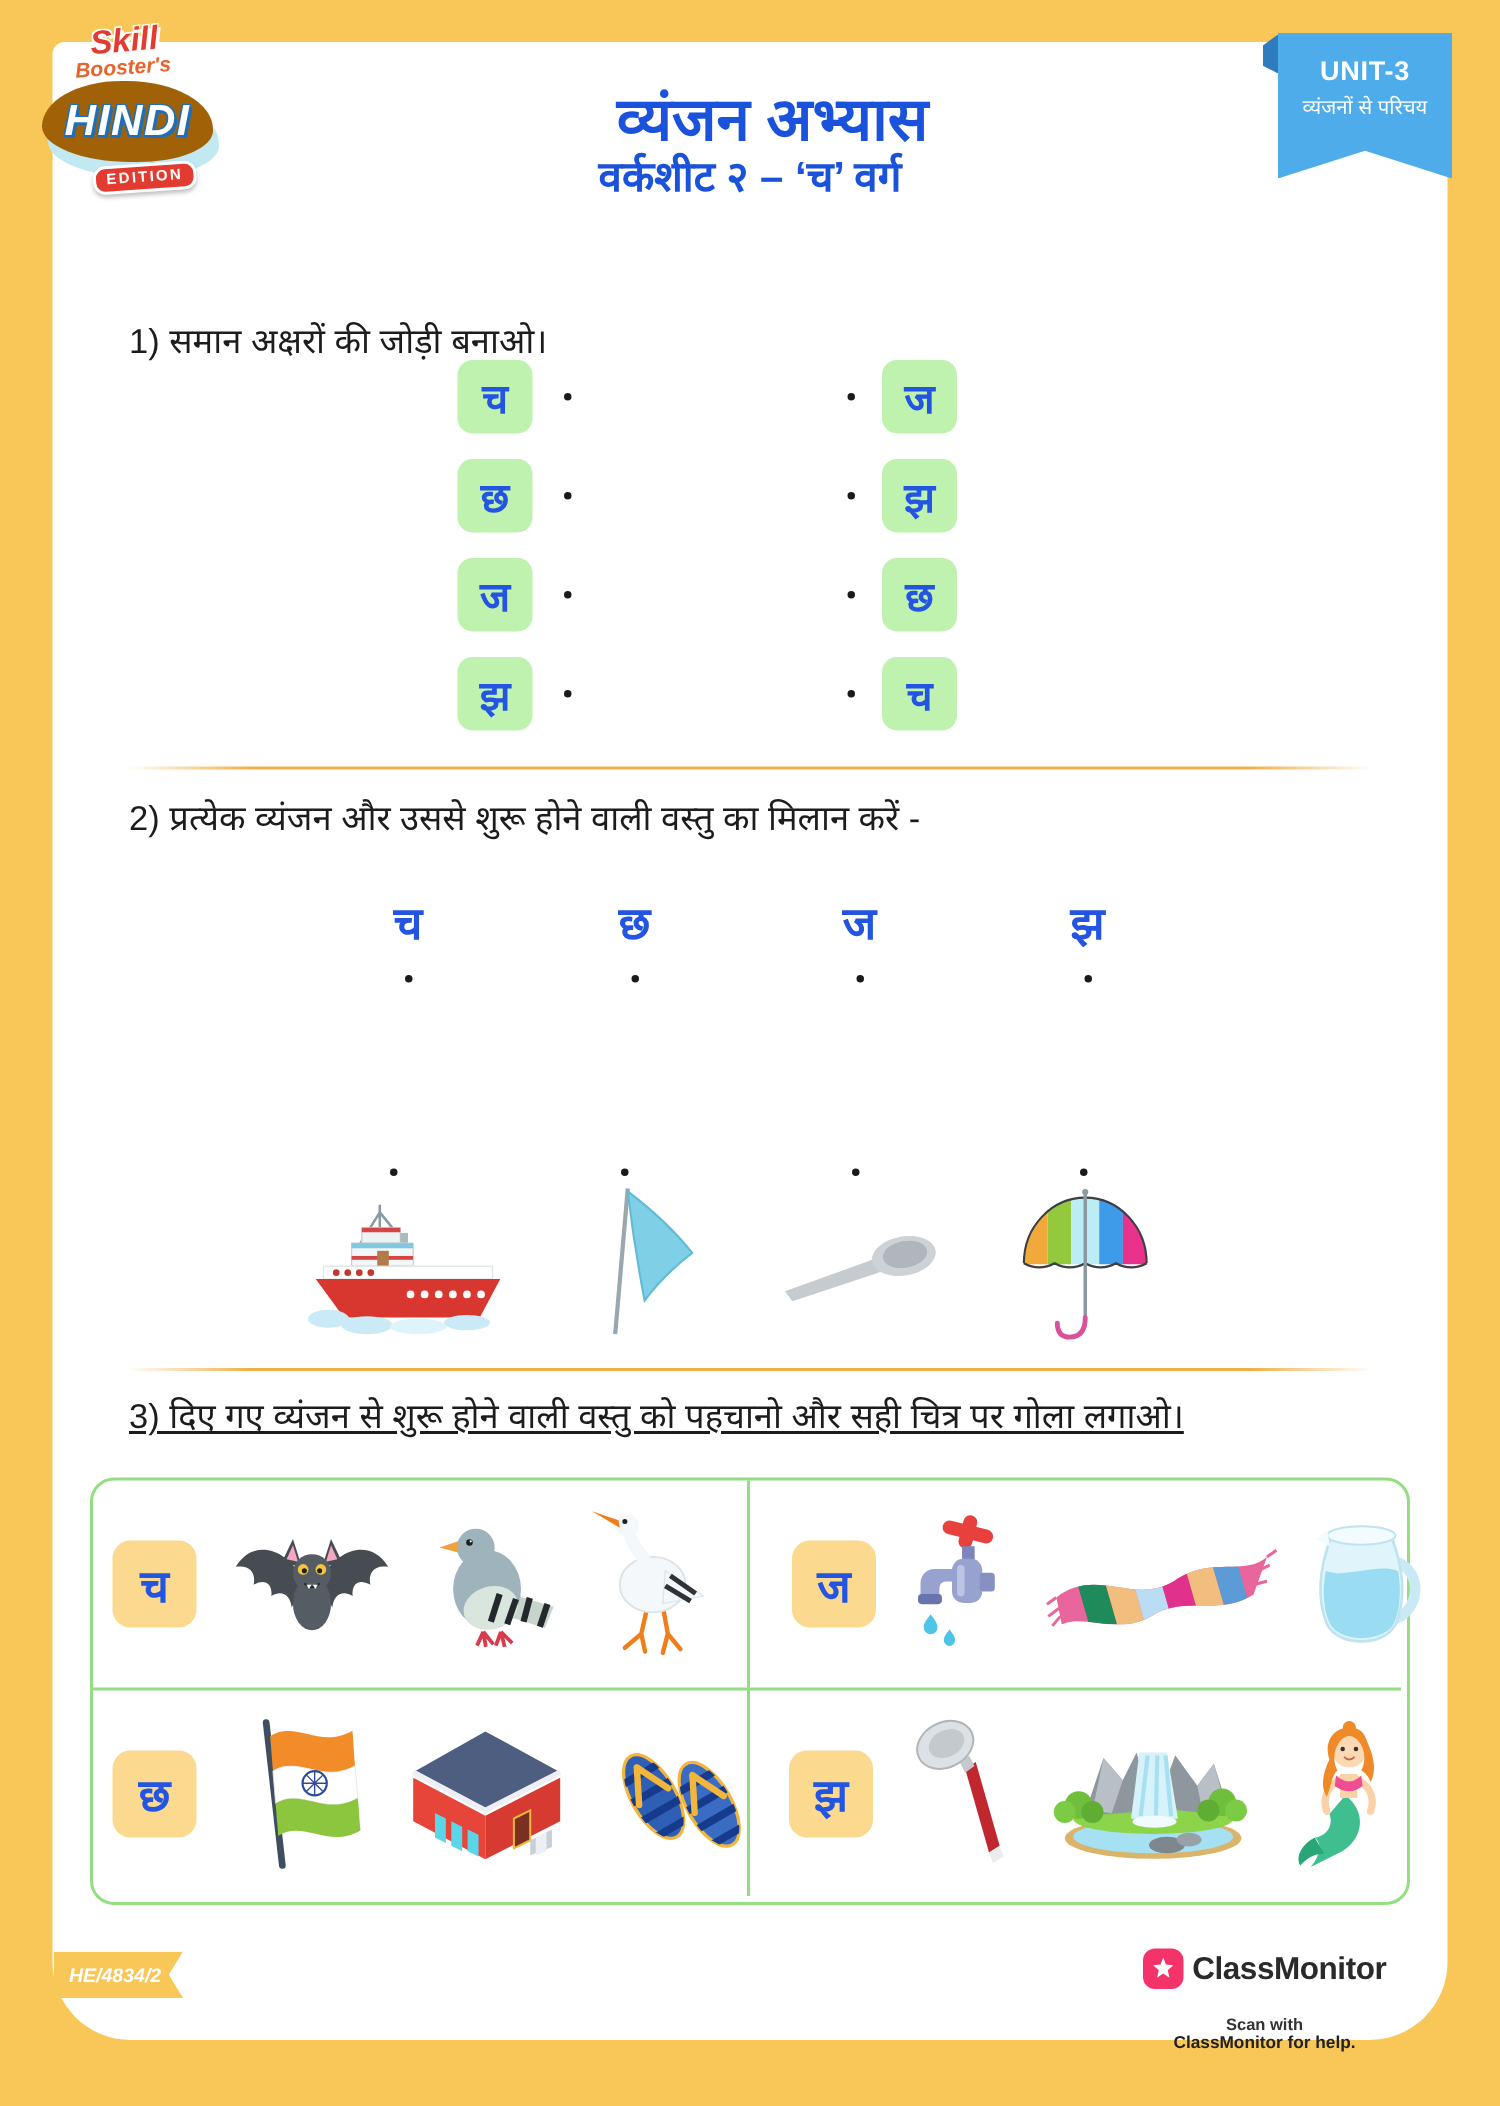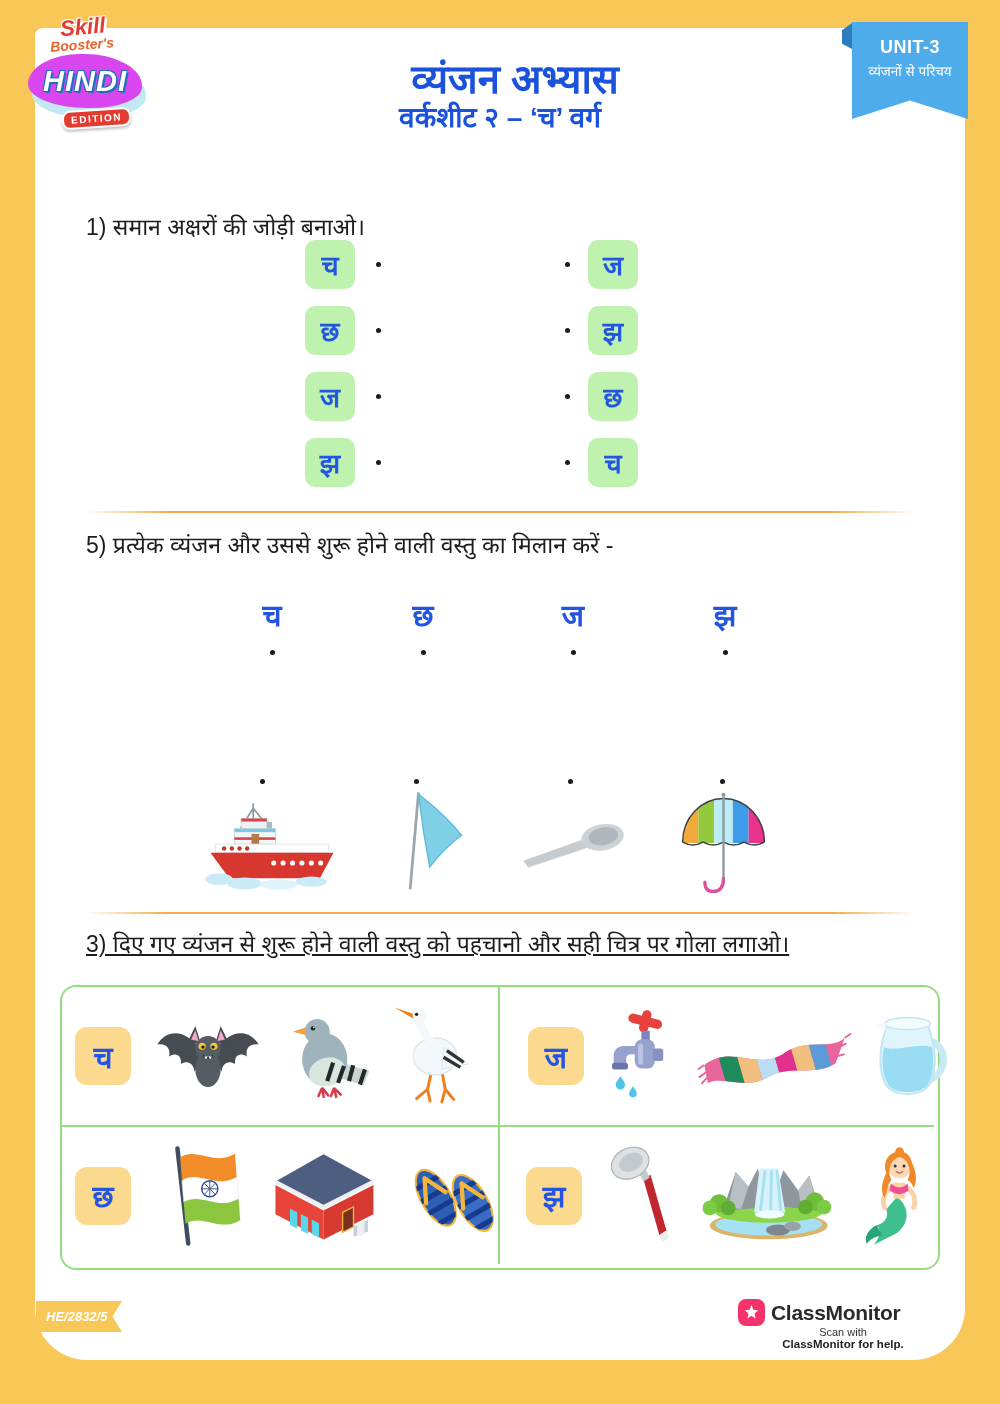--- a/index.html
+++ b/index.html
@@ -18,21 +18,21 @@
     font-style:italic;font-weight:800;font-size:22px;color:#E23B31;margin-left:32px;
     transform:rotate(-5deg);
     text-shadow:-1px -1px 0 #fff,1px -1px 0 #fff,-1px 1px 0 #fff,2px 2px 0 #fff;
   }
   .logo-boosters{
     font-style:italic;font-weight:800;font-size:14px;color:#E8642C;margin:-3px 0 0 22px;
     transform:rotate(-4deg);
     text-shadow:-1px -1px 0 #fff,1px -1px 0 #fff,-1px 1px 0 #fff,1px 1px 0 #fff;
   }
   .logo-cloud{
-    margin-top:3px;width:114px;height:54px;background:#d946ef;
+    margin-top:3px;width:114px;height:54px;background:#a16207;
     border-radius:48% 52% 46% 54%/58% 62% 40% 46%;
     display:flex;align-items:center;justify-content:center;
     box-shadow:4px 10px 0 #C2E9F2;
     text-align:right;
   }
   .logo-hindi{
     font-style:italic;font-weight:900;font-size:29px;color:#fff;letter-spacing:1px;
     text-shadow:2px 2px 0 #1F6FB8,-1px -1px 0 #1F6FB8,1px -1px 0 #1F6FB8,-1px 1px 0 #1F6FB8;
   }
   .logo-edition{
@@ -101,25 +101,25 @@
   .cimg{flex:0 0 auto;}
   .cimg svg{width:100%;height:100%;display:block;}
   
   .ribbon{
     position:absolute;left:36px;top:1301px;width:86px;height:31px;background:#F8C757;
     clip-path:polygon(0 0,100% 0,89% 50%,100% 100%,0 100%);
     display:flex;align-items:center;color:#fff;
     font-weight:800;font-style:italic;font-size:13px;padding-left:10px;box-sizing:border-box;
   }
   .cm{position:absolute;left:738px;top:1299px;width:210px;text-align:center;}
-  .cm-row{display:flex;align-items:center;gap:6px;}
+  .cm-row{display:flex;align-items:center;justify-content:center;gap:6px;}
   .cm-logo{width:27px;height:27px;background:#F4336B;border-radius:8px;display:flex;align-items:center;justify-content:center;}
   .cm-logo svg{width:19px;height:19px;}
   .cm-name{font-weight:800;font-size:21px;color:#2a2a2a;letter-spacing:-.3px;}
-  .cm-s1{font-size:11px;color:#333;margin-top:0;}
+  .cm-s1{font-size:11px;color:#333;margin-top:18px;font-weight:bold;}
   .cm-s2{font-size:11.5px;color:#222;font-weight:600;}
 </style>
 </head>
 <body>
 
 <div class="page"></div>
 
 <div class="logo">
   <div class="logo-skill">Skill</div>
   <div class="logo-boosters">Booster's</div>
@@ -155,21 +155,21 @@
 <div class="dot" style="left:376px;top:328px"></div>
 <div class="dot" style="left:376px;top:394px"></div>
 <div class="dot" style="left:376px;top:460px"></div>
 <div class="dot" style="left:565px;top:262px"></div>
 <div class="dot" style="left:565px;top:328px"></div>
 <div class="dot" style="left:565px;top:394px"></div>
 <div class="dot" style="left:565px;top:460px"></div>
 
 <div class="divider d1"></div>
 
-<div class="heading h2">5) प्रत्येक व्यंजन और उससे शुरू होने वाली वस्तु का मिलान करें -</div>
+<div class="heading h2">2) प्रत्येक व्यंजन और उससे शुरू होने वाली वस्तु का मिलान करें -</div>
 
 <div class="s2letter" style="left:272px">च</div>
 <div class="s2letter" style="left:423px">छ</div>
 <div class="s2letter" style="left:573px">ज</div>
 <div class="s2letter" style="left:725px">झ</div>
 
 <div class="dot" style="left:270px;top:650px"></div>
 <div class="dot" style="left:421px;top:650px"></div>
 <div class="dot" style="left:571px;top:650px"></div>
 <div class="dot" style="left:723px;top:650px"></div>
@@ -462,21 +462,21 @@
       <circle cx="42" cy="25" r="1.7" fill="#35312e"></circle>
         <circle cx="52" cy="25" r="1.7" fill="#35312e"></circle>
       <path d="M43 31 q4 4 8 0" stroke="#C06A4A" stroke-width="1.4" fill="none"></path>
       <path d="M47 9 C33 9 28 22 32 33 C27 43 25 54 30 61 C34 52 33 46 38 41 C33 33 36 17 47 15 C58 17 61 33 56 41 q5 3 7 9 C68 41 65 30 61 21 C58 11 54 9 47 9 Z" fill="#F08A28"></path>
       <circle cx="47" cy="9" r="5" fill="#F08A28"></circle>
     </svg>
   </div>
 </div>
 
 <div class="ribbon">
-  <span>HE/2832/5</span>
+  <span>HE/4834/2</span>
 </div>
 
 <div class="cm">
   <div class="cm-row">
     <span class="cm-logo">
       <svg viewBox="0 0 24 24">
           <path d="M12 2.5 l2.3 6 6.2 .6 -4.7 4.1 1.4 6.3 -5.2 -3.4 -5.2 3.4 1.4 -6.3 -4.7 -4.1 6.2 -.6 Z" fill="#fff"></path>
         </svg>
     </span>
     <span class="cm-name">ClassMonitor</span>

